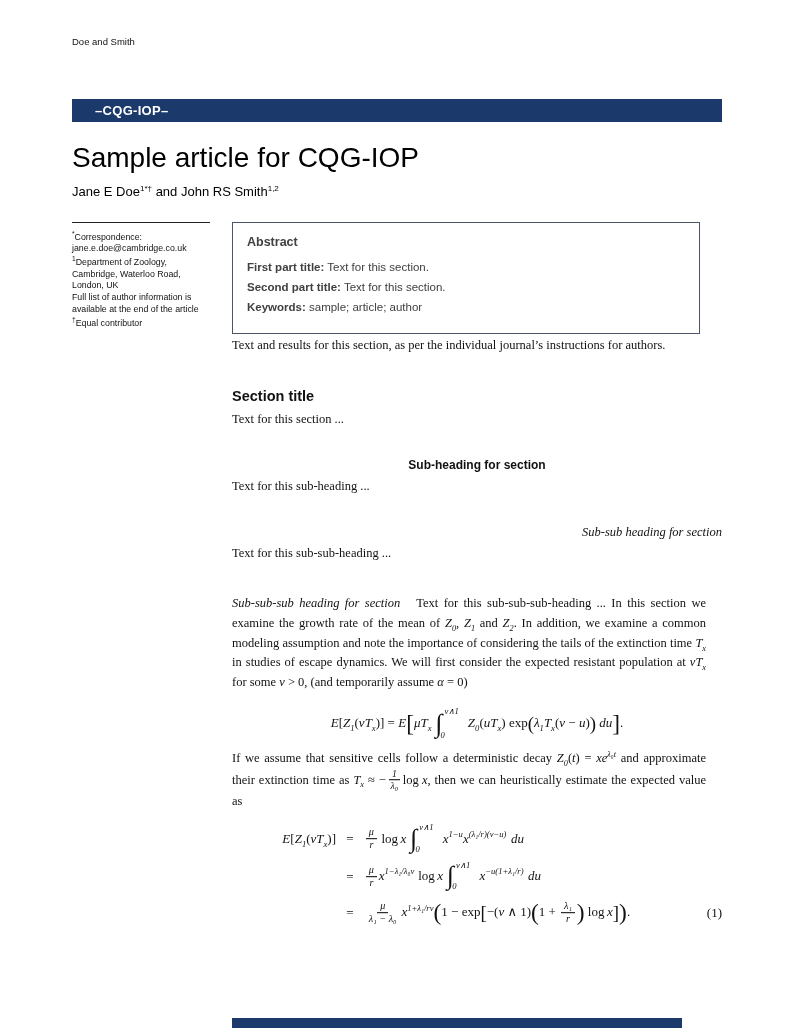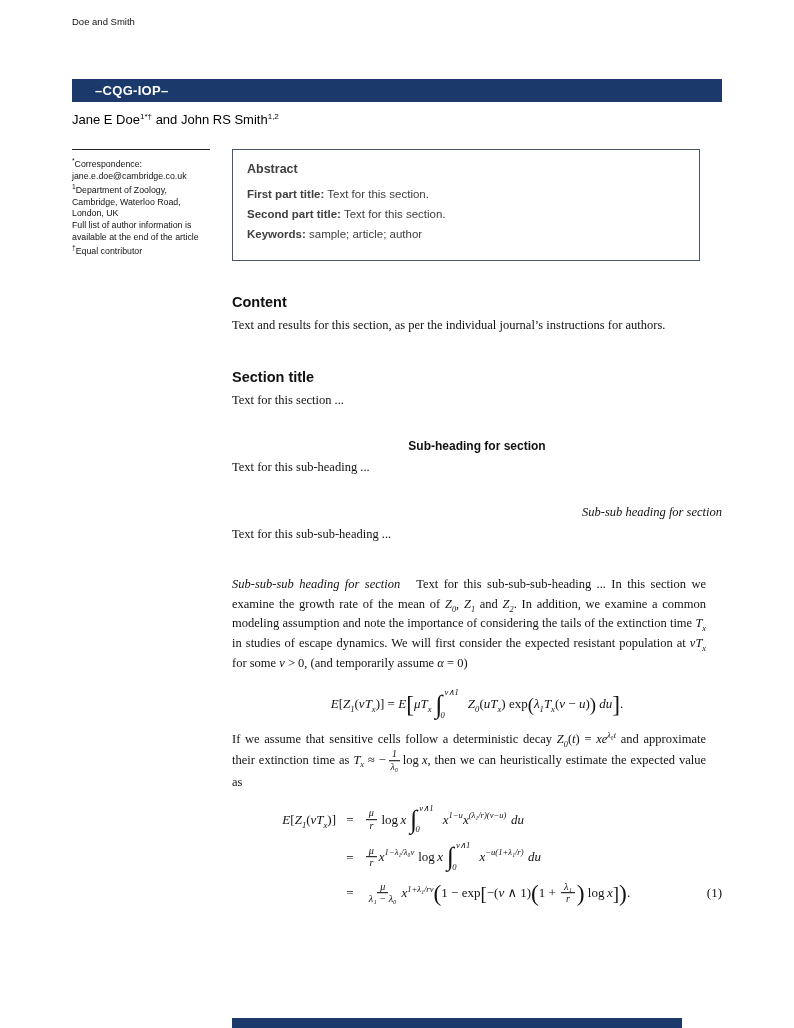--- a/index.html
+++ b/index.html
@@ -2,21 +2,21 @@
 <html style="--banner: #1b3a6b;"><head>
 <meta charset="utf-8">
 <style>
   html,body{margin:0;padding:0;background:#ffffff;}
   .page{
     width:794px;height:1028px;position:relative;overflow:hidden;
     background:#fff;font-family:"Liberation Serif", serif;color:#111;
   }
   .inner{padding:0 72px;}
   
-  .running{margin-top:16px;font-family:"Liberation Sans", sans-serif;font-size:9.5px;color:#111;}
+  .running{margin-top:36px;font-family:"Liberation Sans", sans-serif;font-size:9.5px;color:#111;}
   
   .banner{margin-top:52px;height:23px;line-height:23px;background:var(--banner,#1b3a6b);
     color:#fff;font-family:"Liberation Sans", sans-serif;font-weight:bold;font-size:13px;
     padding-left:23px;letter-spacing:.3px;}
   
   .title{margin:20px 0 0 0;font-family:"Liberation Sans", sans-serif;font-weight:400;
     font-size:28px;line-height:1.15;color:#000;}
   .authors{margin-top:10px;font-family:"Liberation Sans", sans-serif;font-size:13px;color:#000;}
   .authors sup{font-size:.62em;}
   
@@ -71,20 +71,21 @@
 
 <div class="page">
   <div class="inner">
 
     <div class="running">Doe and Smith</div>
 
     <div class="banner">
       <span>–CQG-IOP–</span>
     </div>
 
+    <h1 class="title">Sample article for CQG-IOP</h1>
 
     <div class="authors"><span>Jane E Doe</span><sup>1*†</sup><span> and John RS Smith</span><sup>1,2</sup></div>
 
     <div class="twocol">
       <aside class="sidebar">
         <p><sup>*</sup><span>Correspondence:</span></p>
         <p><span>jane.e.doe@cambridge.co.uk</span></p>
         <p><sup>1</sup><span>Department of Zoology, Cambridge, Waterloo Road, London, UK</span></p>
         <p><span>Full list of author information is available at the end of the article</span></p>
         <p><sup>†</sup><span>Equal contributor</span></p>
@@ -93,21 +94,20 @@
       <div class="absbox">
         <div class="abs-title">Abstract</div>
         <div class="abs-item"><b>First part title:</b><span> Text for this section.</span></div>
         <div class="abs-item"><b>Second part title:</b><span> Text for this section.</span></div>
         <div class="abs-item"><b>Keywords:</b><span> sample; article; author</span></div>
       </div>
     </div>
 
     <main class="content">
 
-      <div class="h-main">Content</div>
       <p>Text and results for this section, as per the individual journal’s instructions for authors.</p>
 
       <div class="h-main">Section title</div>
       <p>Text for this section ...</p>
 
       <div class="h-sub">Sub-heading for section</div>
       <p>Text for this sub-heading ...</p>
 
       <div class="h-subsub">Sub-sub heading for section</div>
       <p>Text for this sub-sub-heading ...</p>

